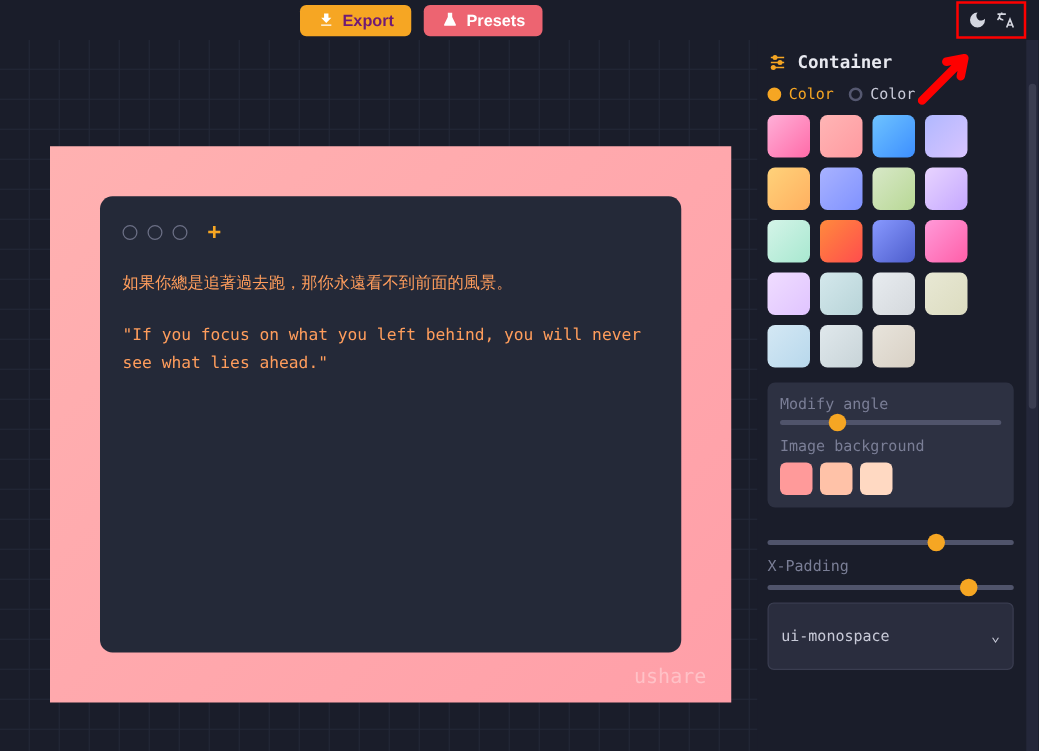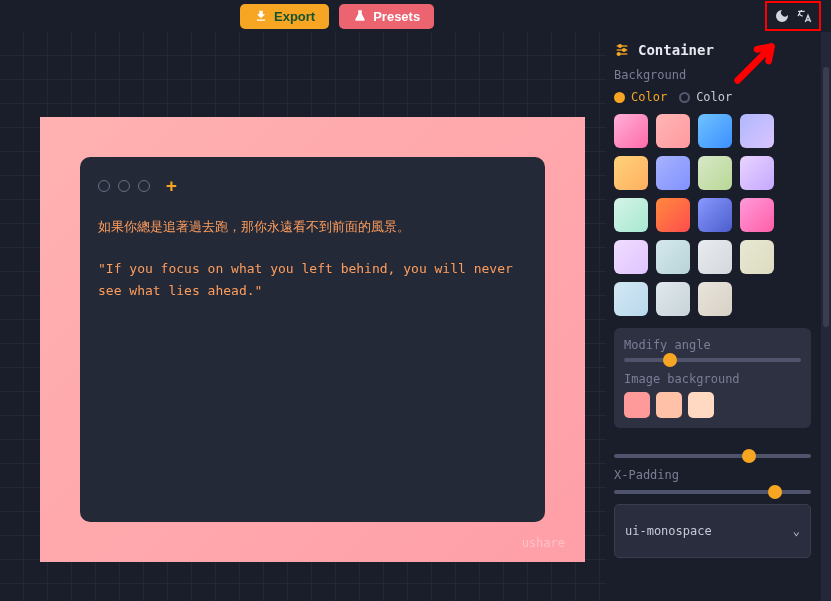--- a/index.html
+++ b/index.html
@@ -1,33 +1,33 @@
 <!DOCTYPE html>
 <html><head>
 <meta charset="utf-8">
 <style>
 *{box-sizing:border-box;margin:0;padding:0}
 body{width:831px;height:601px;background:#1a1d2a;font-family:ui-monospace,monospace;overflow:hidden;position:relative}
 .topbar{height:32px;background:#1a1d2a;display:flex;align-items:center;padding:0 10px;gap:10px}
 .topbtn{display:flex;align-items:center;gap:6px;padding:5px 14px;border-radius:5px;font-size:13px;font-weight:bold;cursor:pointer;border:none}
-.export{background:#f6a623;color:#14532d}
+.export{background:#f6a623;color:#701a75}
 .presets{background:#ed6471;color:#fff}
 .topright{margin-left:auto;display:flex;gap:0;border:2px solid #ff0000;padding:2px 4px}
 .ticon{width:22px;height:22px;display:flex;align-items:center;justify-content:center;color:#d4d6e0;cursor:pointer}
 .arrow{position:absolute;top:38px;left:740px;font-size:42px;color:#ff0000;font-weight:bold;transform:rotate(-20deg);text-shadow:2px 2px 0 #000;pointer-events:none;z-index:10}
 .main{display:flex;height:569px}
 .canvas-area{flex:1;position:relative;background-image:linear-gradient(#232838 1px,transparent 1px),linear-gradient(90deg,#232838 1px,transparent 1px);background-size:24px 24px;background-position:-1px -1px;padding:20px 0 20px 0;overflow:hidden}
 .preview{margin:65px 20px 20px 40px;width:545px;height:445px;background:linear-gradient(135deg,#ffb1b1,#ff9fa8);padding:40px;position:relative}
 .window{background:#242938;border-radius:10px;height:100%;padding:18px 18px;color:#ff9d5c}
 .dots{display:flex;gap:8px;align-items:center;margin-bottom:20px}
 .dot{width:12px;height:12px;border:1.5px solid #6b6f85;border-radius:50%}
 .plus{color:#f6a623;font-size:18px;margin-left:8px;font-weight:bold}
 .content{font-size:13px;line-height:1.7;color:#ff9d5c}
 .content p{margin-bottom:20px}
-.wm{position:absolute;bottom:12px;right:20px;color:rgba(255,255,255,.35);font-size:12px;}
+.wm{position:absolute;bottom:12px;right:20px;color:rgba(255,255,255,.35);font-size:16px;}
 .sidebar{width:225px;background:#1a1d2a;padding:10px 8px;color:#c8cad8;font-size:12px;overflow-y:auto;position:relative}
 .scrollbar{position:absolute;right:2px;top:35px;width:6px;height:260px;background:#3a3d50;border-radius:3px}
 .scrolltrack{position:absolute;right:0;top:0;width:10px;height:100%;background:#24273a}
 .section-head{display:flex;align-items:center;gap:8px;margin-bottom:10px}
 .adjust-icon{color:#f6a623;font-size:14px}
 .section-title{color:#e8e9f0;font-weight:bold;font-size:14px}
 .label{color:#7a7e96;font-size:12px;margin:8px 0}
 .radios{display:flex;gap:12px;margin:6px 0 10px}
 .radio{display:flex;align-items:center;gap:6px;cursor:pointer}
 .rdot{width:11px;height:11px;border-radius:50%;border:2px solid #555870}
@@ -116,21 +116,20 @@
               <line x1="4" y1="6" x2="20" y2="6"></line>
               <line x1="4" y1="12" x2="20" y2="12"></line>
               <line x1="4" y1="18" x2="20" y2="18"></line>
               <circle cx="9" cy="6" r="2" fill="#f6a623"></circle>
               <circle cx="15" cy="12" r="2" fill="#f6a623"></circle>
               <circle cx="7" cy="18" r="2" fill="#f6a623"></circle>
             </svg>
           </span>
       <span class="section-title">Container</span>
     </div>
-    <div class="label">Background</div>
     <div class="radios">
       <div class="radio">
             <div class="rdot on"></div>
             <span class="rlabel on">Color</span>
           </div>
       <div class="radio">
             <div class="rdot"></div>
             <span>Color</span>
           </div>
     </div>

